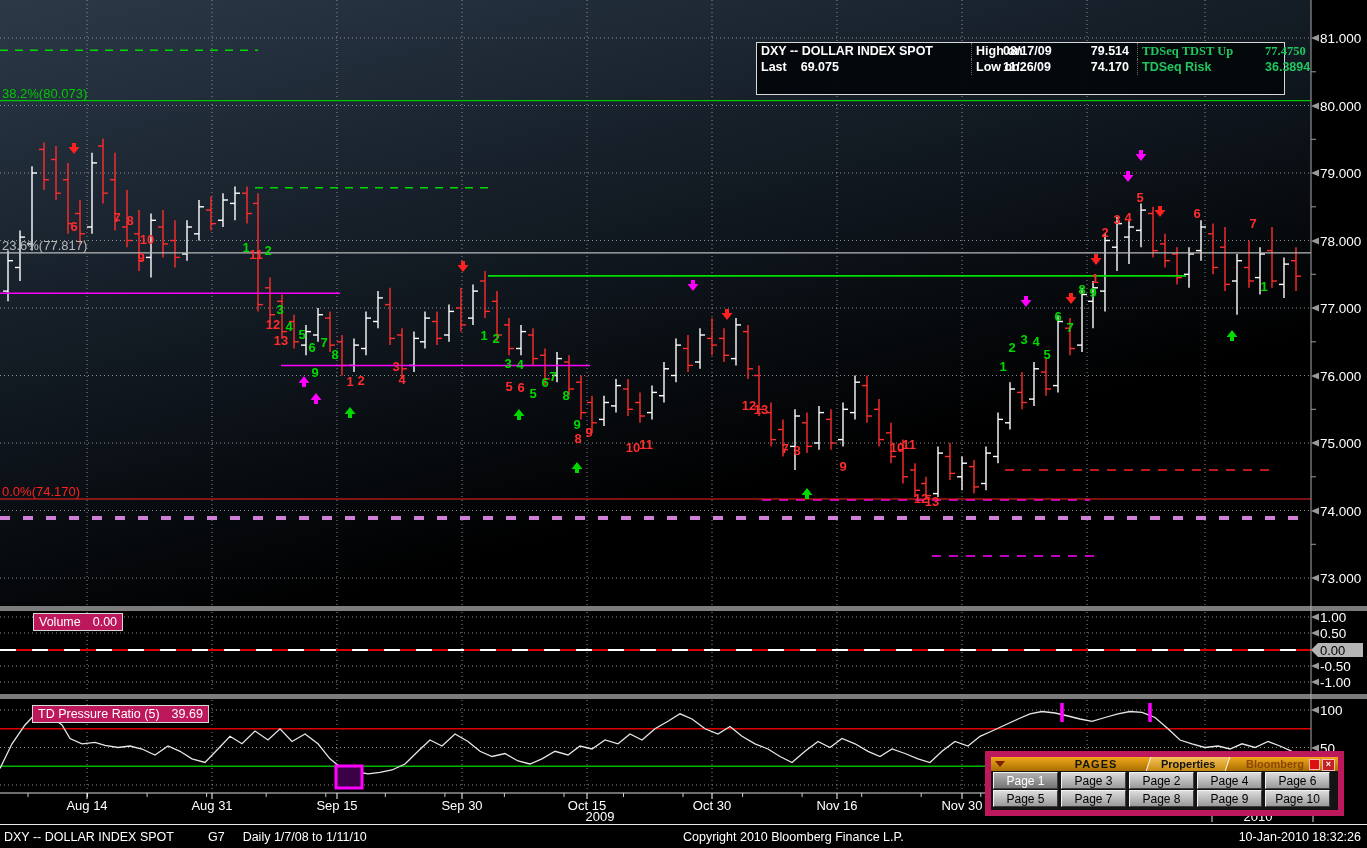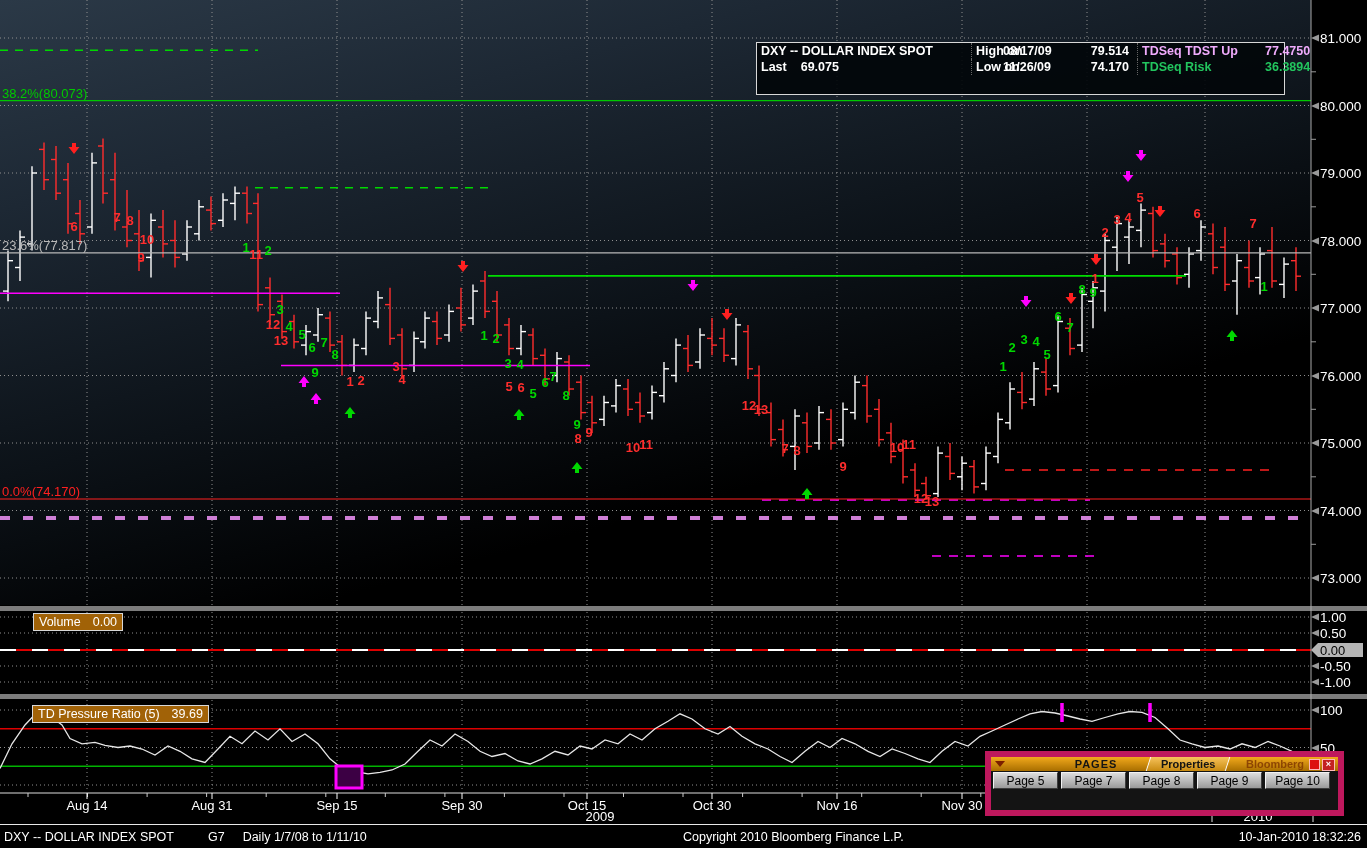--- a/index.html
+++ b/index.html
@@ -14,24 +14,24 @@
        font-size:12.5px;font-weight:bold;}
   .lg-row{display:grid;grid-template-columns:186px 60px 70px 56px 8px 128px 1fr;
        height:16px;line-height:16px;align-items:center;}
   .lg-c1{padding-left:4px;white-space:nowrap;}
   .lg-c1.center{text-align:center;}
   .lg-lab{border-left:1px dotted #666;padding-left:4px;white-space:nowrap;margin-left:28px;}
   .lg-date{white-space:nowrap;}
   .lg-val{text-align:right;white-space:nowrap;}
   .lg-g3{border-left:1px dotted #666;padding-left:4px;white-space:nowrap;}
   .lg-v3{text-align:right;padding-right:4px;white-space:nowrap;}
-  .c-green{color:#f0abfc;} .c-red{color:#ff2d2d;} .c-mag{color:#22c55e;}
+  .c-green{color:#22c55e;font-family:Liberation Serif, serif;} .c-red{color:#ff2d2d;} .c-mag{color:#22c55e;}
   .lg-last-val{margin-left:14px;}
   
-  .ind-box{position:absolute;z-index:3;border:1px solid #d8d8d8;background:#a16207;
+  .ind-box{position:absolute;z-index:3;border:1px solid #d8d8d8;background:#be185d;
        color:#fff;font-size:12.5px;padding:0 5px;height:16px;line-height:16px;white-space:nowrap;}
   #volume-label{left:33px;top:613px;}
   #pressure-label{left:32px;top:705px;}
   .ind-val{margin-left:12px;}
   
   #pages-window{position:absolute;left:985px;top:751px;width:347px;height:53px;z-index:5;
        border:6px solid #be185d;background:#141414;}
   #pages-titlebar{position:relative;height:14px;
        background:linear-gradient(#f2a91c,#a86e00);font-size:11px;font-weight:bold;}
   #pages-caret{position:absolute;left:4px;top:4px;width:0;height:0;
@@ -690,20 +690,27 @@
 <div id="pages-window">
   <div id="pages-titlebar">
     <span id="pages-caret"></span>
     <span id="pages-title">PAGES</span>
     <span id="pages-prop-tab"><span>Properties</span></span>
     <span id="pages-brand">Bloomberg</span>
     <span id="pages-min-btn"></span>
     <span id="pages-close-btn">×</span>
   </div>
   <div class="pages-row">
+      <button class="page-btn active">Page 1</button>
+      <button class="page-btn">Page 3</button>
+      <button class="page-btn">Page 2</button>
+      <button class="page-btn">Page 4</button>
+      <button class="page-btn">Page 6</button>
+    </div>
+  <div class="pages-row">
       <button class="page-btn">Page 5</button>
       <button class="page-btn">Page 7</button>
       <button class="page-btn">Page 8</button>
       <button class="page-btn">Page 9</button>
       <button class="page-btn">Page 10</button>
     </div>
 </div>
 
 <div id="status-bar">
   <span id="status-left"><span>DXY -- DOLLAR INDEX SPOT</span><span id="status-market">G7</span><span id="status-range">Daily 1/7/08 to 1/11/10</span></span>

